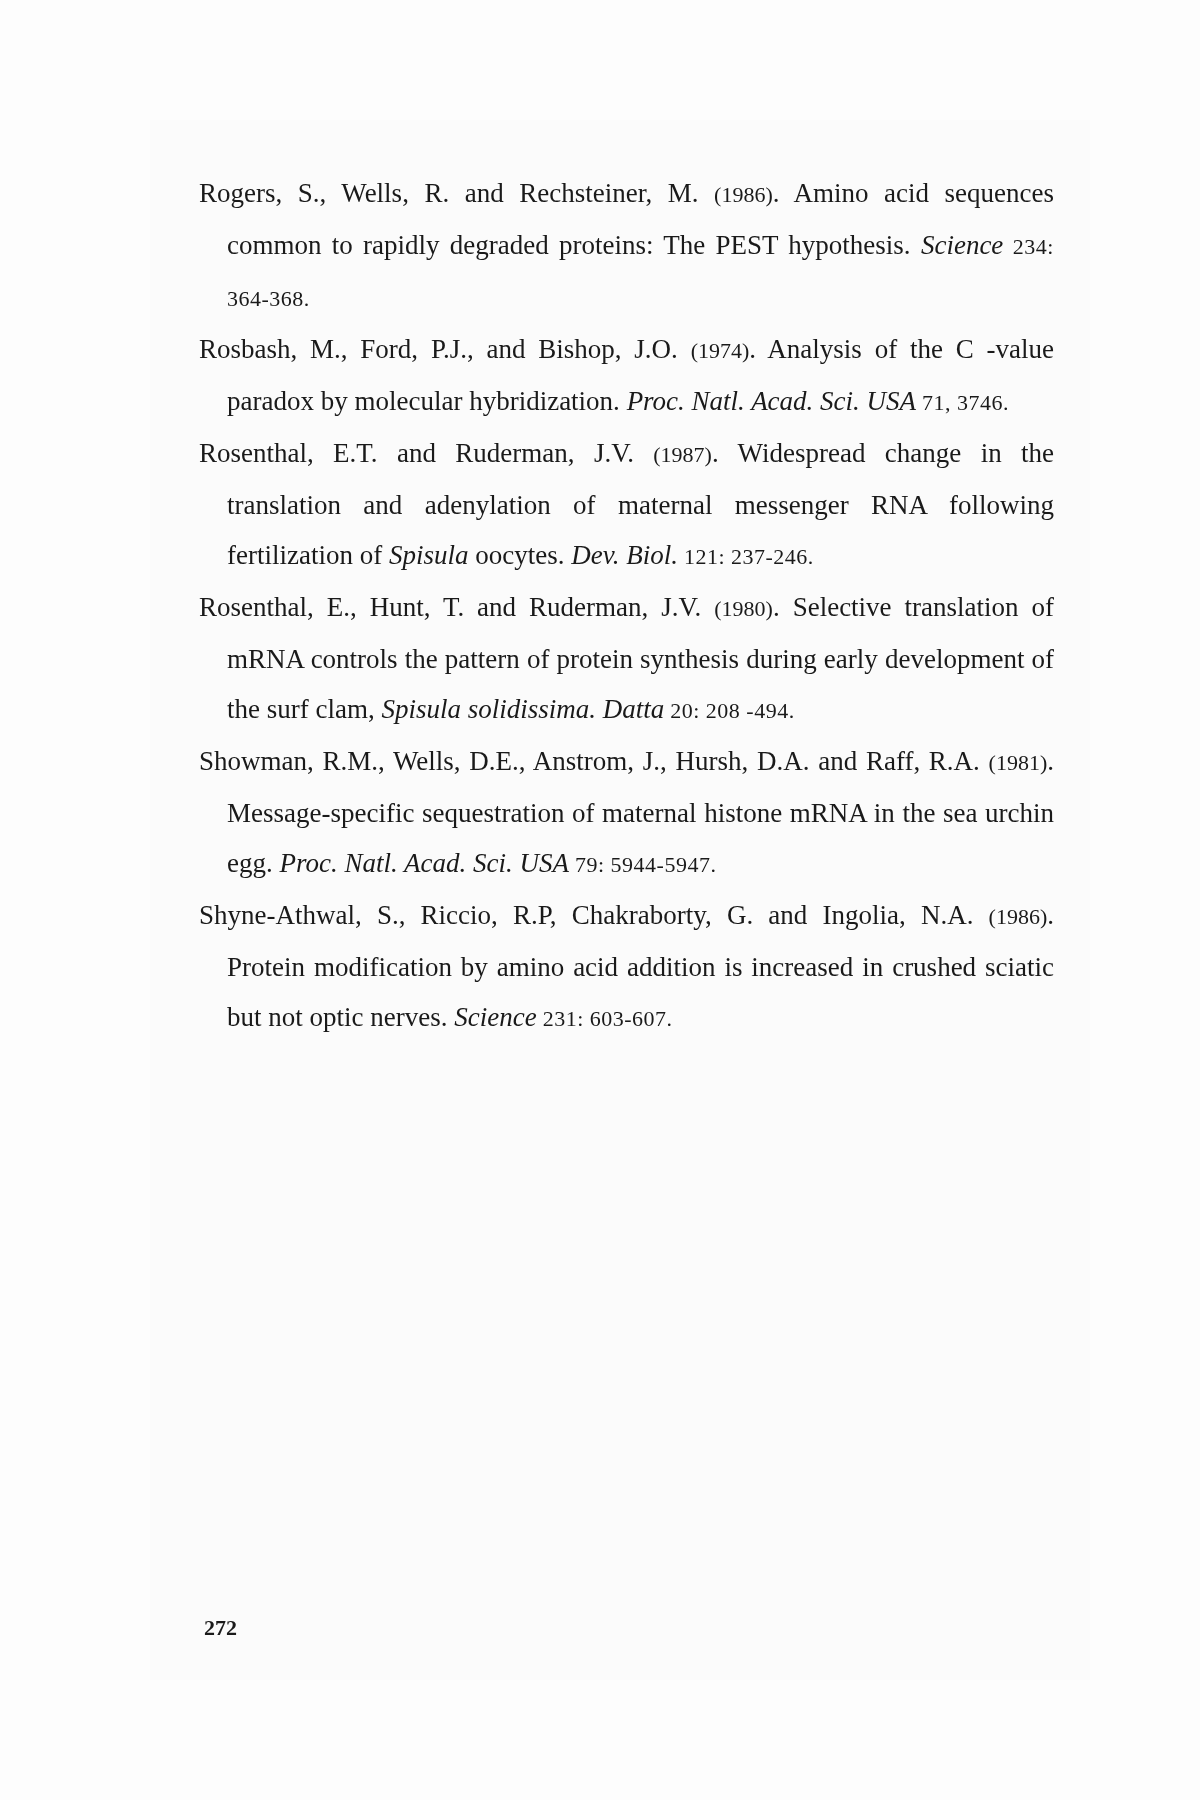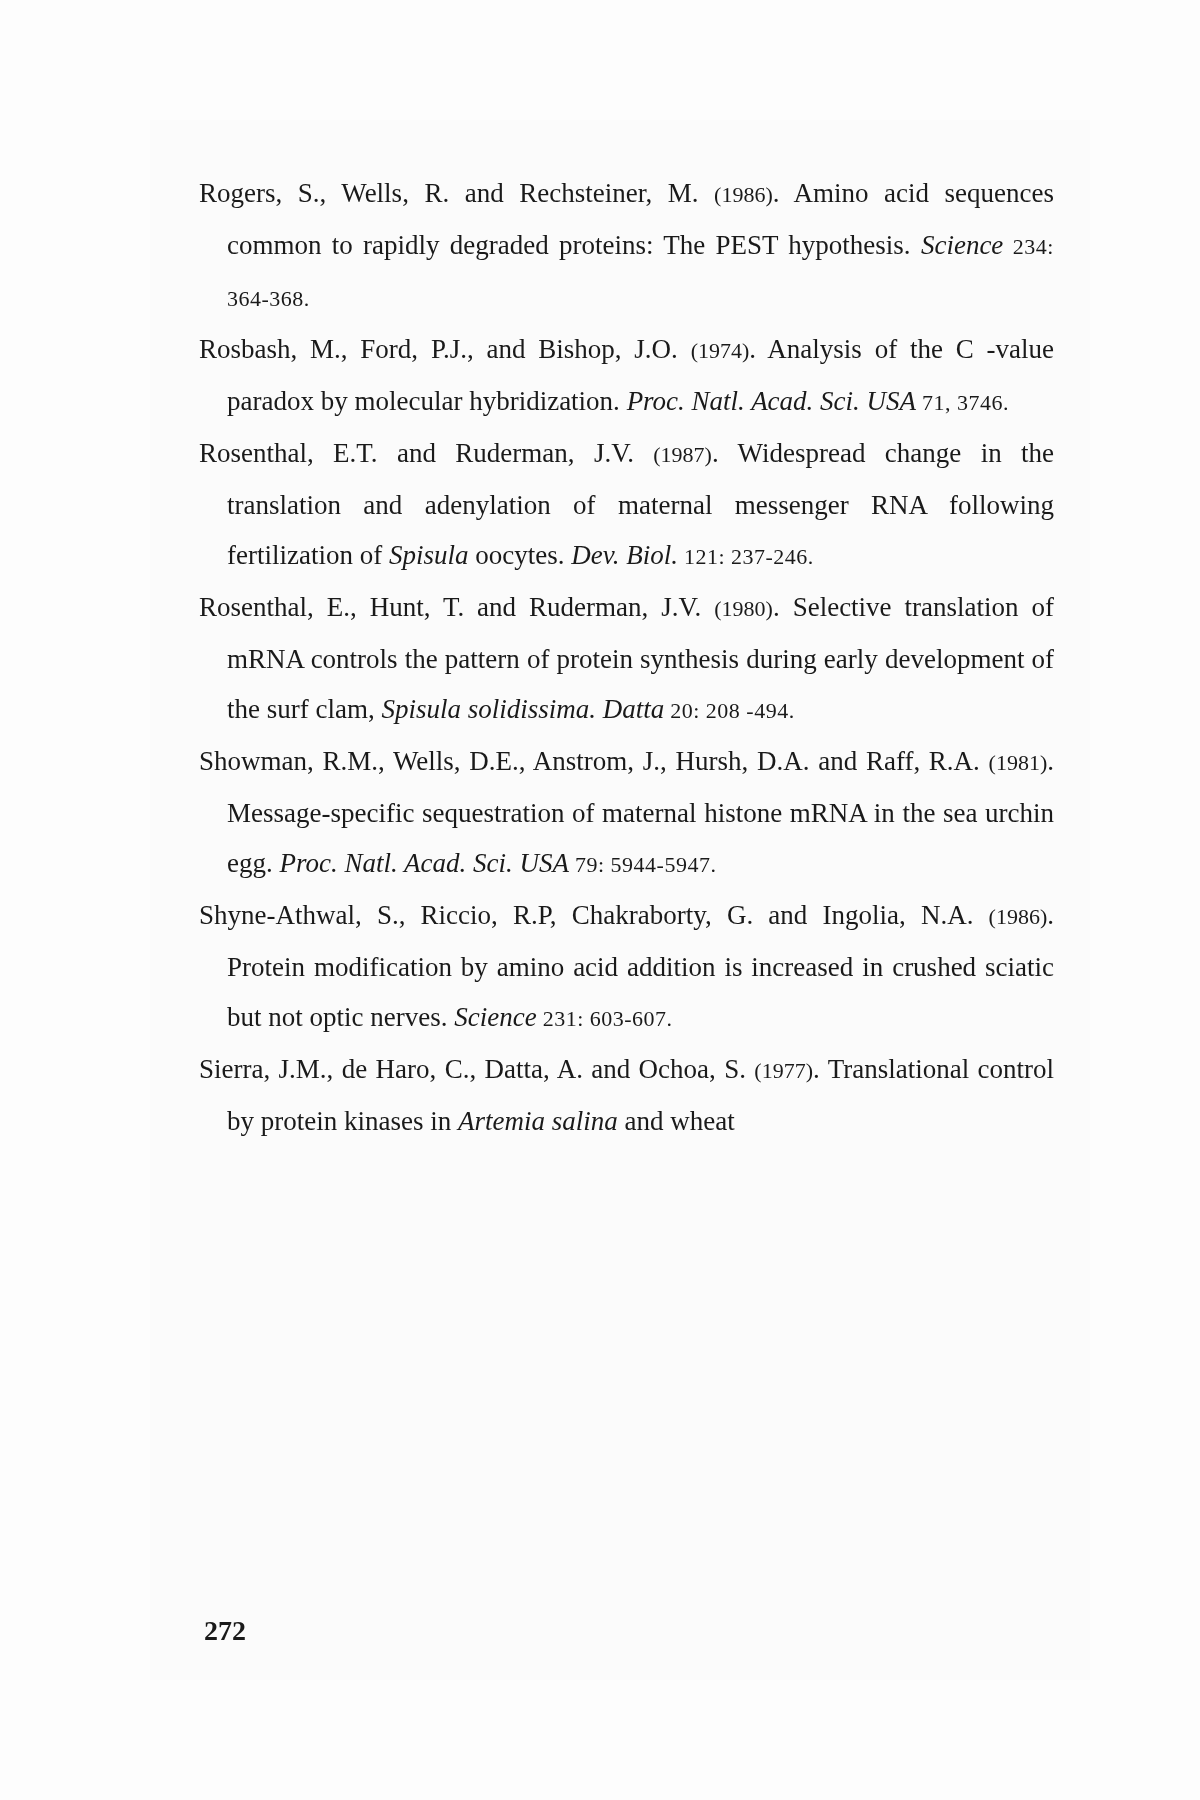--- a/index.html
+++ b/index.html
@@ -20,31 +20,30 @@
     }
     .ref {
       padding-left: 28px; text-indent: -28px;
       text-align: justify;
     }
     .ref span.it { font-style: italic; }
     .ref span.num { font-size: 22px; letter-spacing: 0.5px; }
     .ref span.yr { font-size: 22px; }
     .page-num {
       position: absolute; left: 204px; top: 1615px;
-      font-size: 28px; font-weight: bold;
+      font-size: 22px; font-weight: bold;
     }
   </style>
 </head>
 <body>
 
 <div class="scan-shade"></div>
 
 <div class="refs" id="refs">
     <div class="ref"><span>Rogers, S., Wells, R. and Rechsteiner, M. </span><span class="yr">(1986)</span><span>. Amino acid sequences common to rapidly degraded proteins: The PEST hypothesis. </span><span class="it">Science</span><span class="num"> 234: 364-368.</span></div>
     <div class="ref"><span>Rosbash, M., Ford, P.J., and Bishop, J.O. </span><span class="yr">(1974)</span><span>. Analysis of the C -value paradox by molecular hybridization. </span><span class="it">Proc. Natl. Acad. Sci. USA</span><span class="num"> 71, 3746.</span></div>
     <div class="ref"><span>Rosenthal, E.T. and Ruderman, J.V. </span><span class="yr">(1987)</span><span>. Widespread change in the translation and adenylation of maternal messenger RNA following fertilization of </span><span class="it">Spisula</span><span> oocytes. </span><span class="it">Dev. Biol.</span><span class="num"> 121: 237-246.</span></div>
     <div class="ref"><span>Rosenthal, E., Hunt, T. and Ruderman, J.V. </span><span class="yr">(1980)</span><span>. Selective translation of mRNA controls the pattern of protein synthesis during early development of the surf clam, </span><span class="it">Spisula solidissima. Datta</span><span class="num"> 20: 208 -494.</span></div>
     <div class="ref"><span>Showman, R.M., Wells, D.E., Anstrom, J., Hursh, D.A. and Raff, R.A. </span><span class="yr">(1981)</span><span>. Message-specific sequestration of maternal histone mRNA in the sea urchin egg. </span><span class="it">Proc. Natl. Acad. Sci. USA</span><span class="num"> 79: 5944-5947.</span></div>
     <div class="ref"><span>Shyne-Athwal, S., Riccio, R.P, Chakraborty, G. and Ingolia, N.A. </span><span class="yr">(1986)</span><span>. Protein modification by amino acid addition is increased in crushed sciatic but not optic nerves. </span><span class="it">Science</span><span class="num"> 231: 603-607.</span></div>
-    <div class="ref"><span>Sierra, J.M., de Haro, C., Datta, A. and Ochoa, S. </span><span class="yr">(1977)</span><span>. Translational control by protein kinases in </span><span class="it">Artemia salina</span><span> and wheat</span></div>
   </div>
 
 <div class="page-num">272</div>
 
 </body></html>

